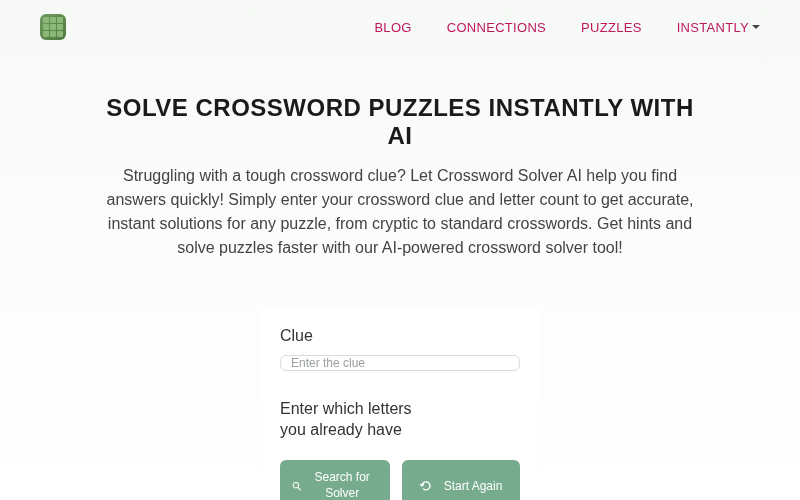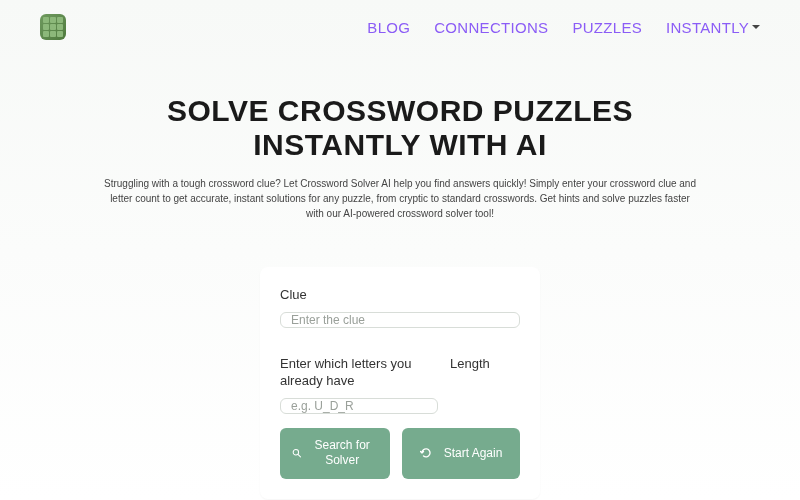--- a/index.html
+++ b/index.html
@@ -31,61 +31,62 @@
     .logo-cell {
       background: #8cb87a;
       border-radius: 1px;
     }
     .nav-links {
       display: flex;
       gap: 24px;
       align-items: center;
     }
     .nav-link {
-      font-size: 15px;
-      color: #8b5cf6;
+      font-size: 13px;
+      color: #be185d;
       text-decoration: none;
       letter-spacing: 0.3px;
       cursor: pointer;
       display: flex;
       align-items: center;
       gap: 3px;
+      margin-left: 11px;
     }
     .hero {
       text-align: center;
       padding: 40px 100px 20px;
     }
     .hero-title {
-      font-size: 30px;
+      font-size: 24px;
       font-weight: 800;
       letter-spacing: 0.5px;
       margin-bottom: 14px;
     }
     .hero-desc {
-      font-size: 10px;
+      font-size: 16px;
       color: #444;
       line-height: 1.5;
     }
     .card {
       background: #ffffff;
       border-radius: 8px;
       width: 280px;
       margin: 26px auto 0;
       padding: 20px;
       box-shadow: 0 1px 2px rgba(0,0,0,0.04);
     }
     .form-row {
       display: flex;
       gap: 12px;
       margin-top: 28px;
     }
     .field { flex: 1; }
     .field.narrow { flex: 0 0 70px; }
     .label {
-      font-size: 13px;
+      font-size: 16px;
       color: #333;
       display: block;
       margin-bottom: 6px;
       line-height: 1.3;
     }
     .label.tall { min-height: 30px; }
     .input {
       width: 100%;
       padding: 0 10px;
       border: 1px solid #d8ddd8;
@@ -151,24 +152,22 @@
 </section>
 
 <div class="card">
   <div class="field">
     <label class="label">Clue</label>
     <input class="input" type="text" placeholder="Enter the clue" style="">
   </div>
   <div class="form-row">
     <div class="field">
       <label class="label tall">Enter which letters you already have</label>
-      <input class="input" type="text" placeholder="e.g. U_D_R" style="">
     </div>
     <div class="field narrow">
-      <label class="label tall">Length</label>
     </div>
   </div>
   <div class="btn-row">
     <button class="btn search">
       <svg width="12" height="12" viewBox="0 0 12 12">
         <circle cx="5" cy="5" r="3.5" fill="none" stroke="#fff" stroke-width="1.3"></circle>
         <line x1="8" y1="8" x2="11" y2="11" stroke="#fff" stroke-width="1.3" stroke-linecap="round"></line>
       </svg>
       <span>Search for Solver</span>
     </button>

